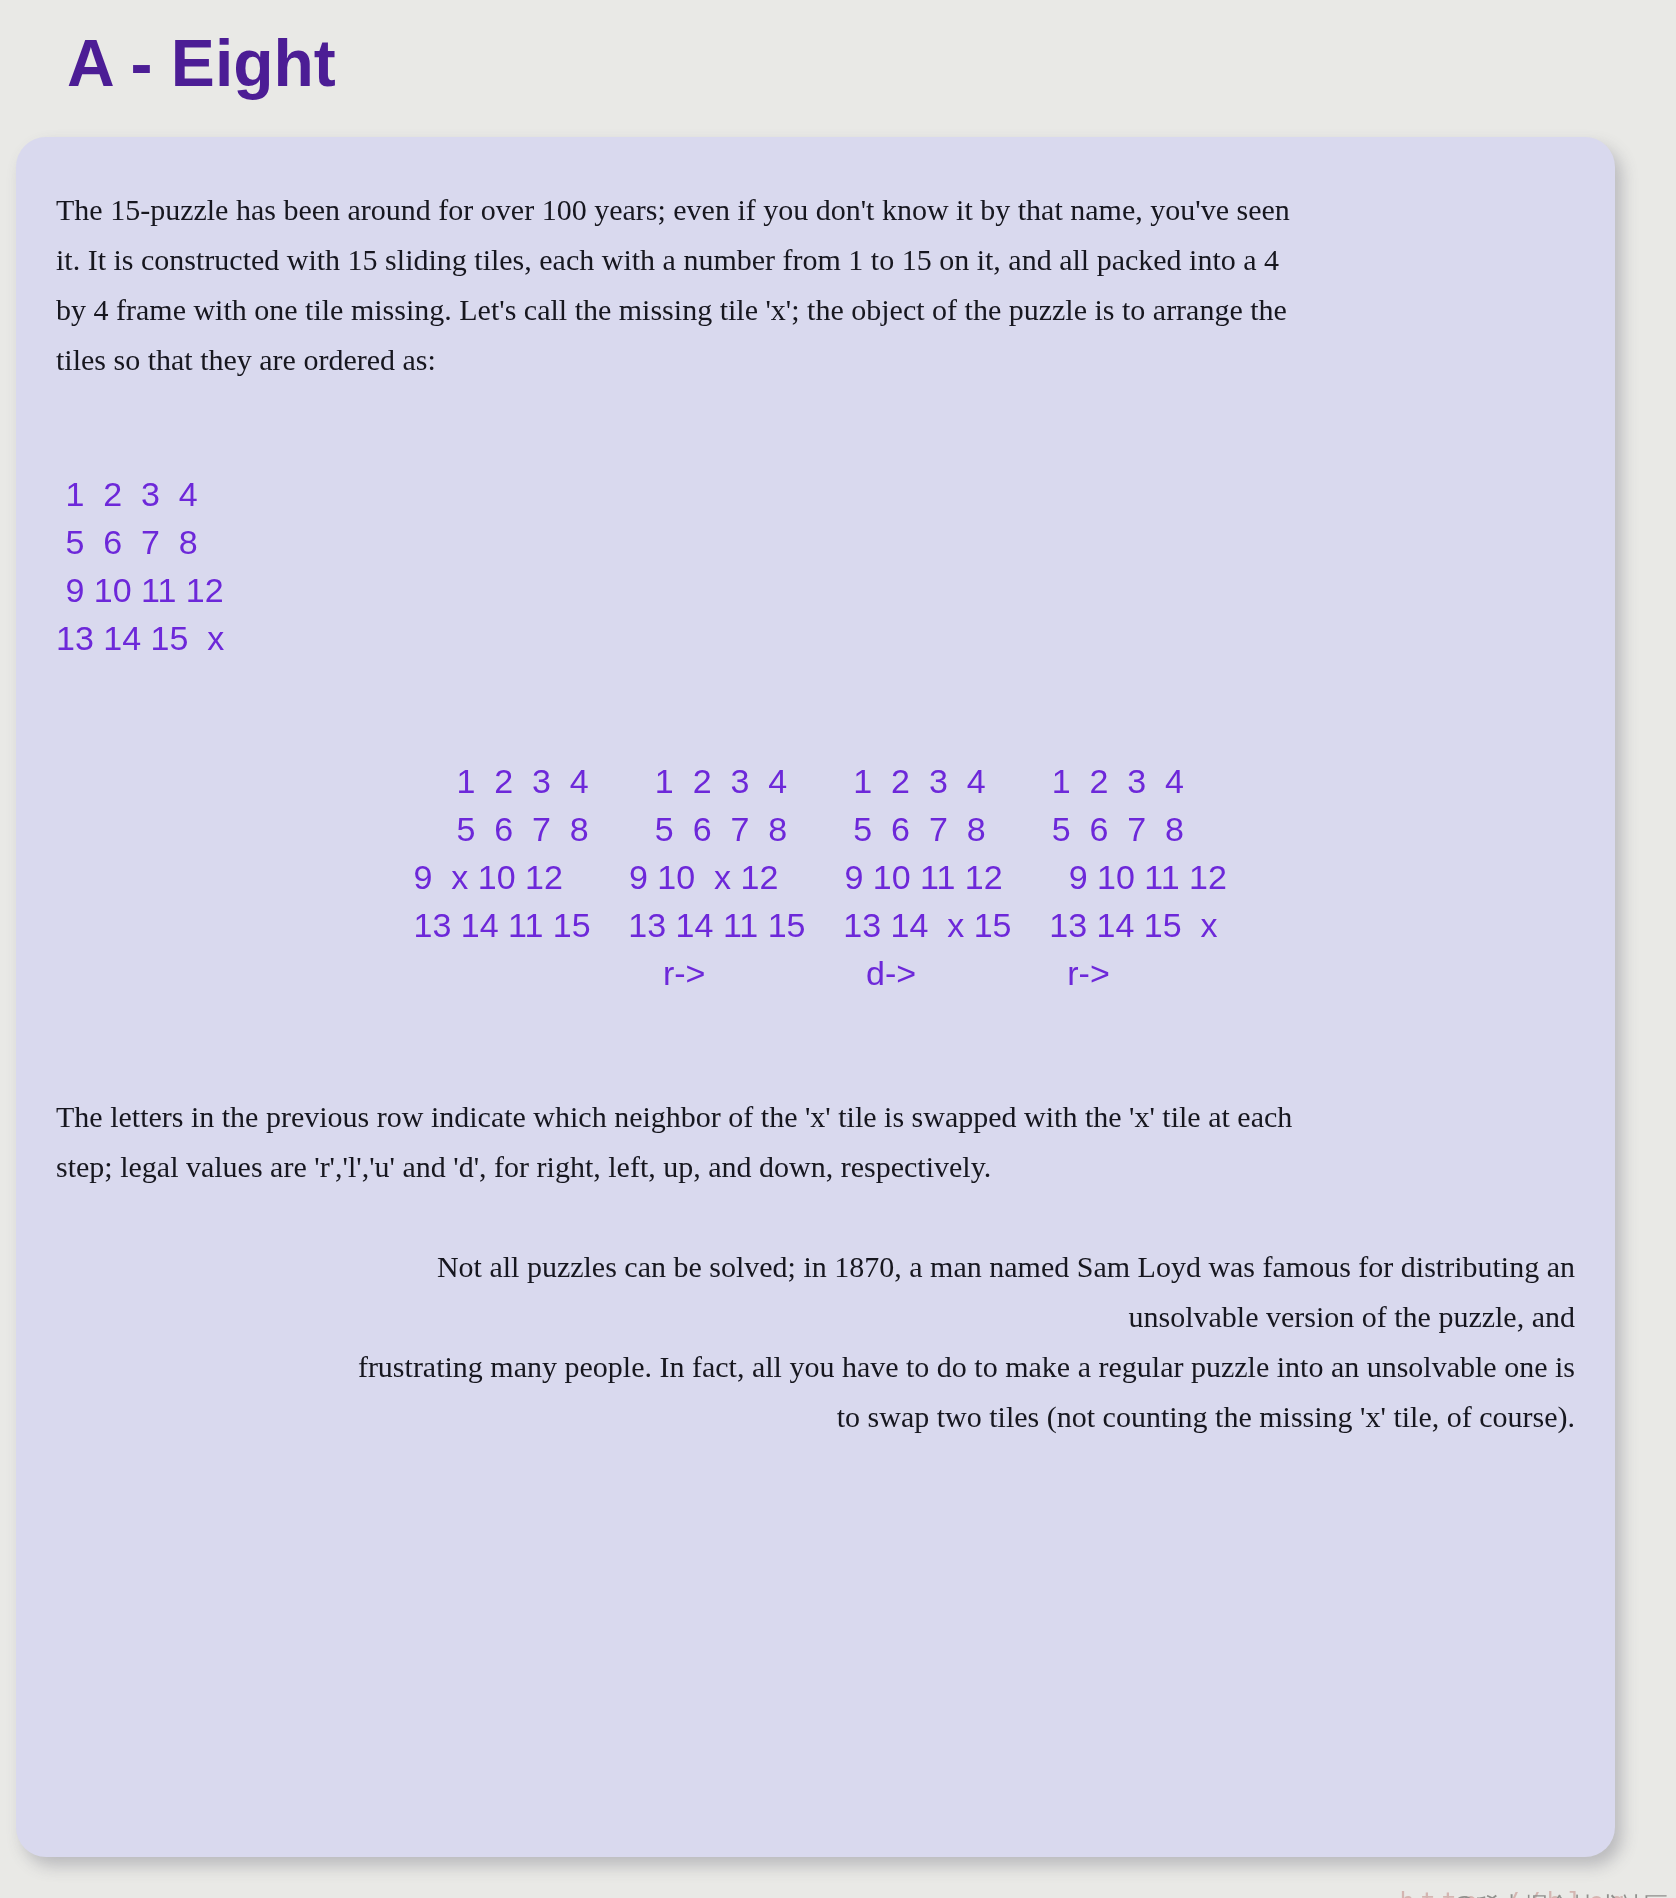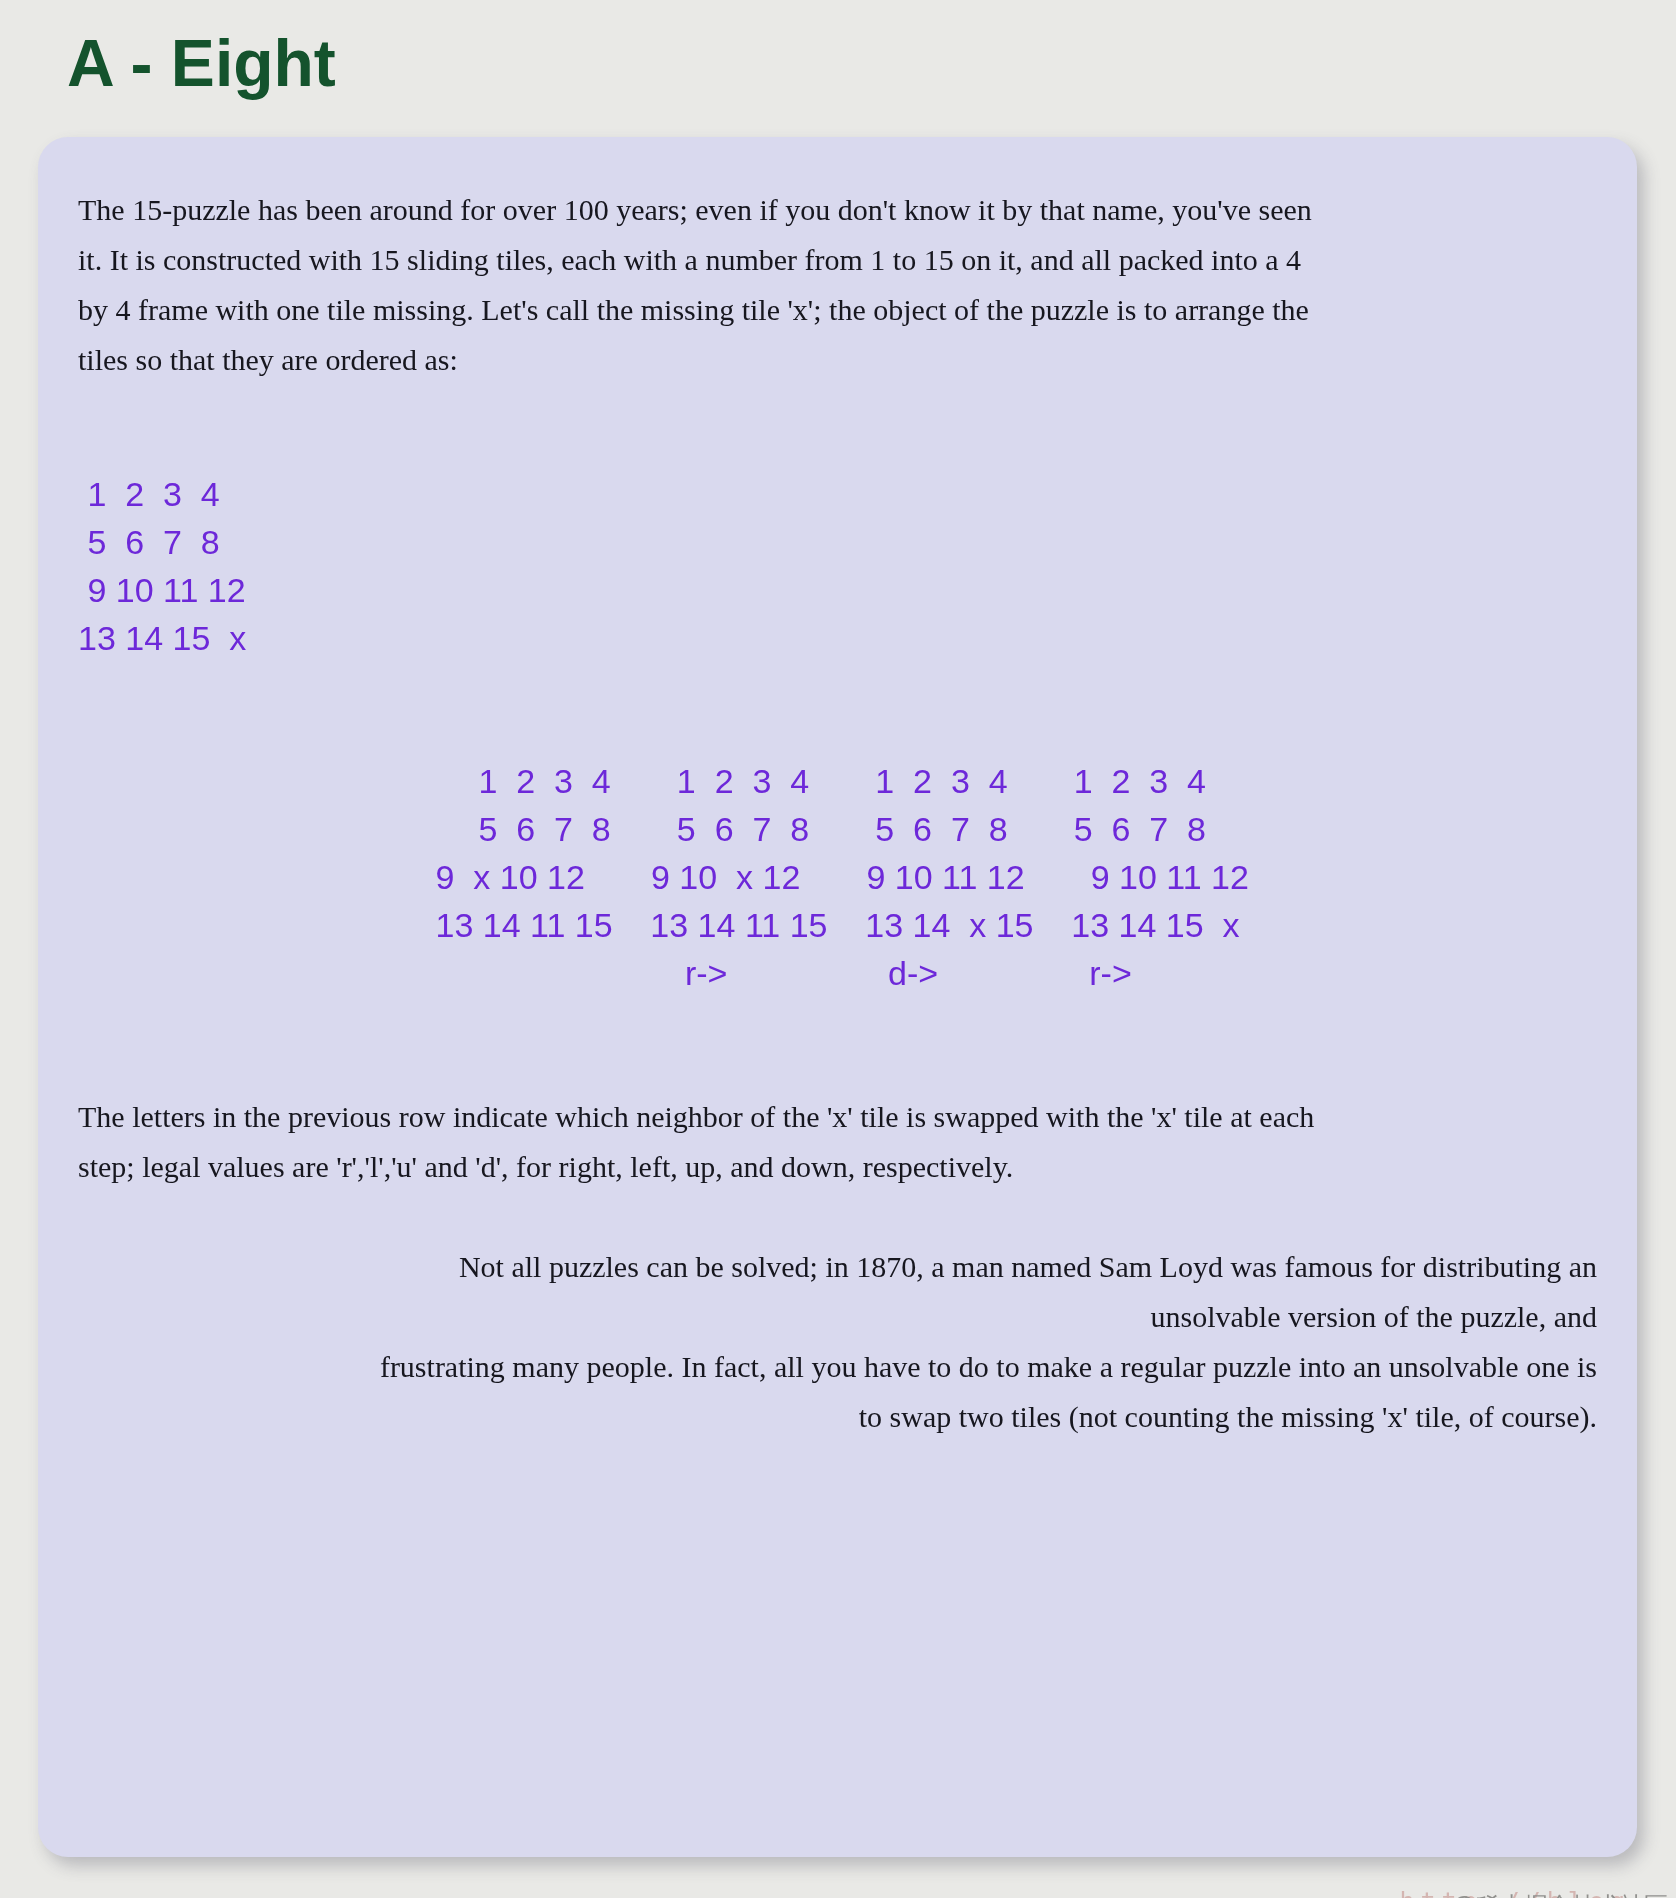--- a/index.html
+++ b/index.html
@@ -16,25 +16,25 @@
     position: relative;
     width: 1676px;
     height: 1898px;
   }
   h1.title {
     margin: 30px 0 0 67px;
     font-family: "Liberation Sans", "DejaVu Sans", sans-serif;
     font-weight: 700;
     font-size: 66px;
     line-height: 66px;
-    color: #14532d;
+    color: #4c1d95;
     letter-spacing: 0px;
   }
   .card {
-    margin: 41px 0 0 38px;
+    margin: 41px 0 0 16px;
     width: 1519px;
     height: 1652px;
     padding: 48px 40px 20px 40px;
     background: #d9d9ee;
     border-radius: 30px;
     box-shadow: 7px 9px 16px rgba(80, 80, 95, 0.30);
     overflow: hidden;
     color: #17171f;
   }
   .card p {

